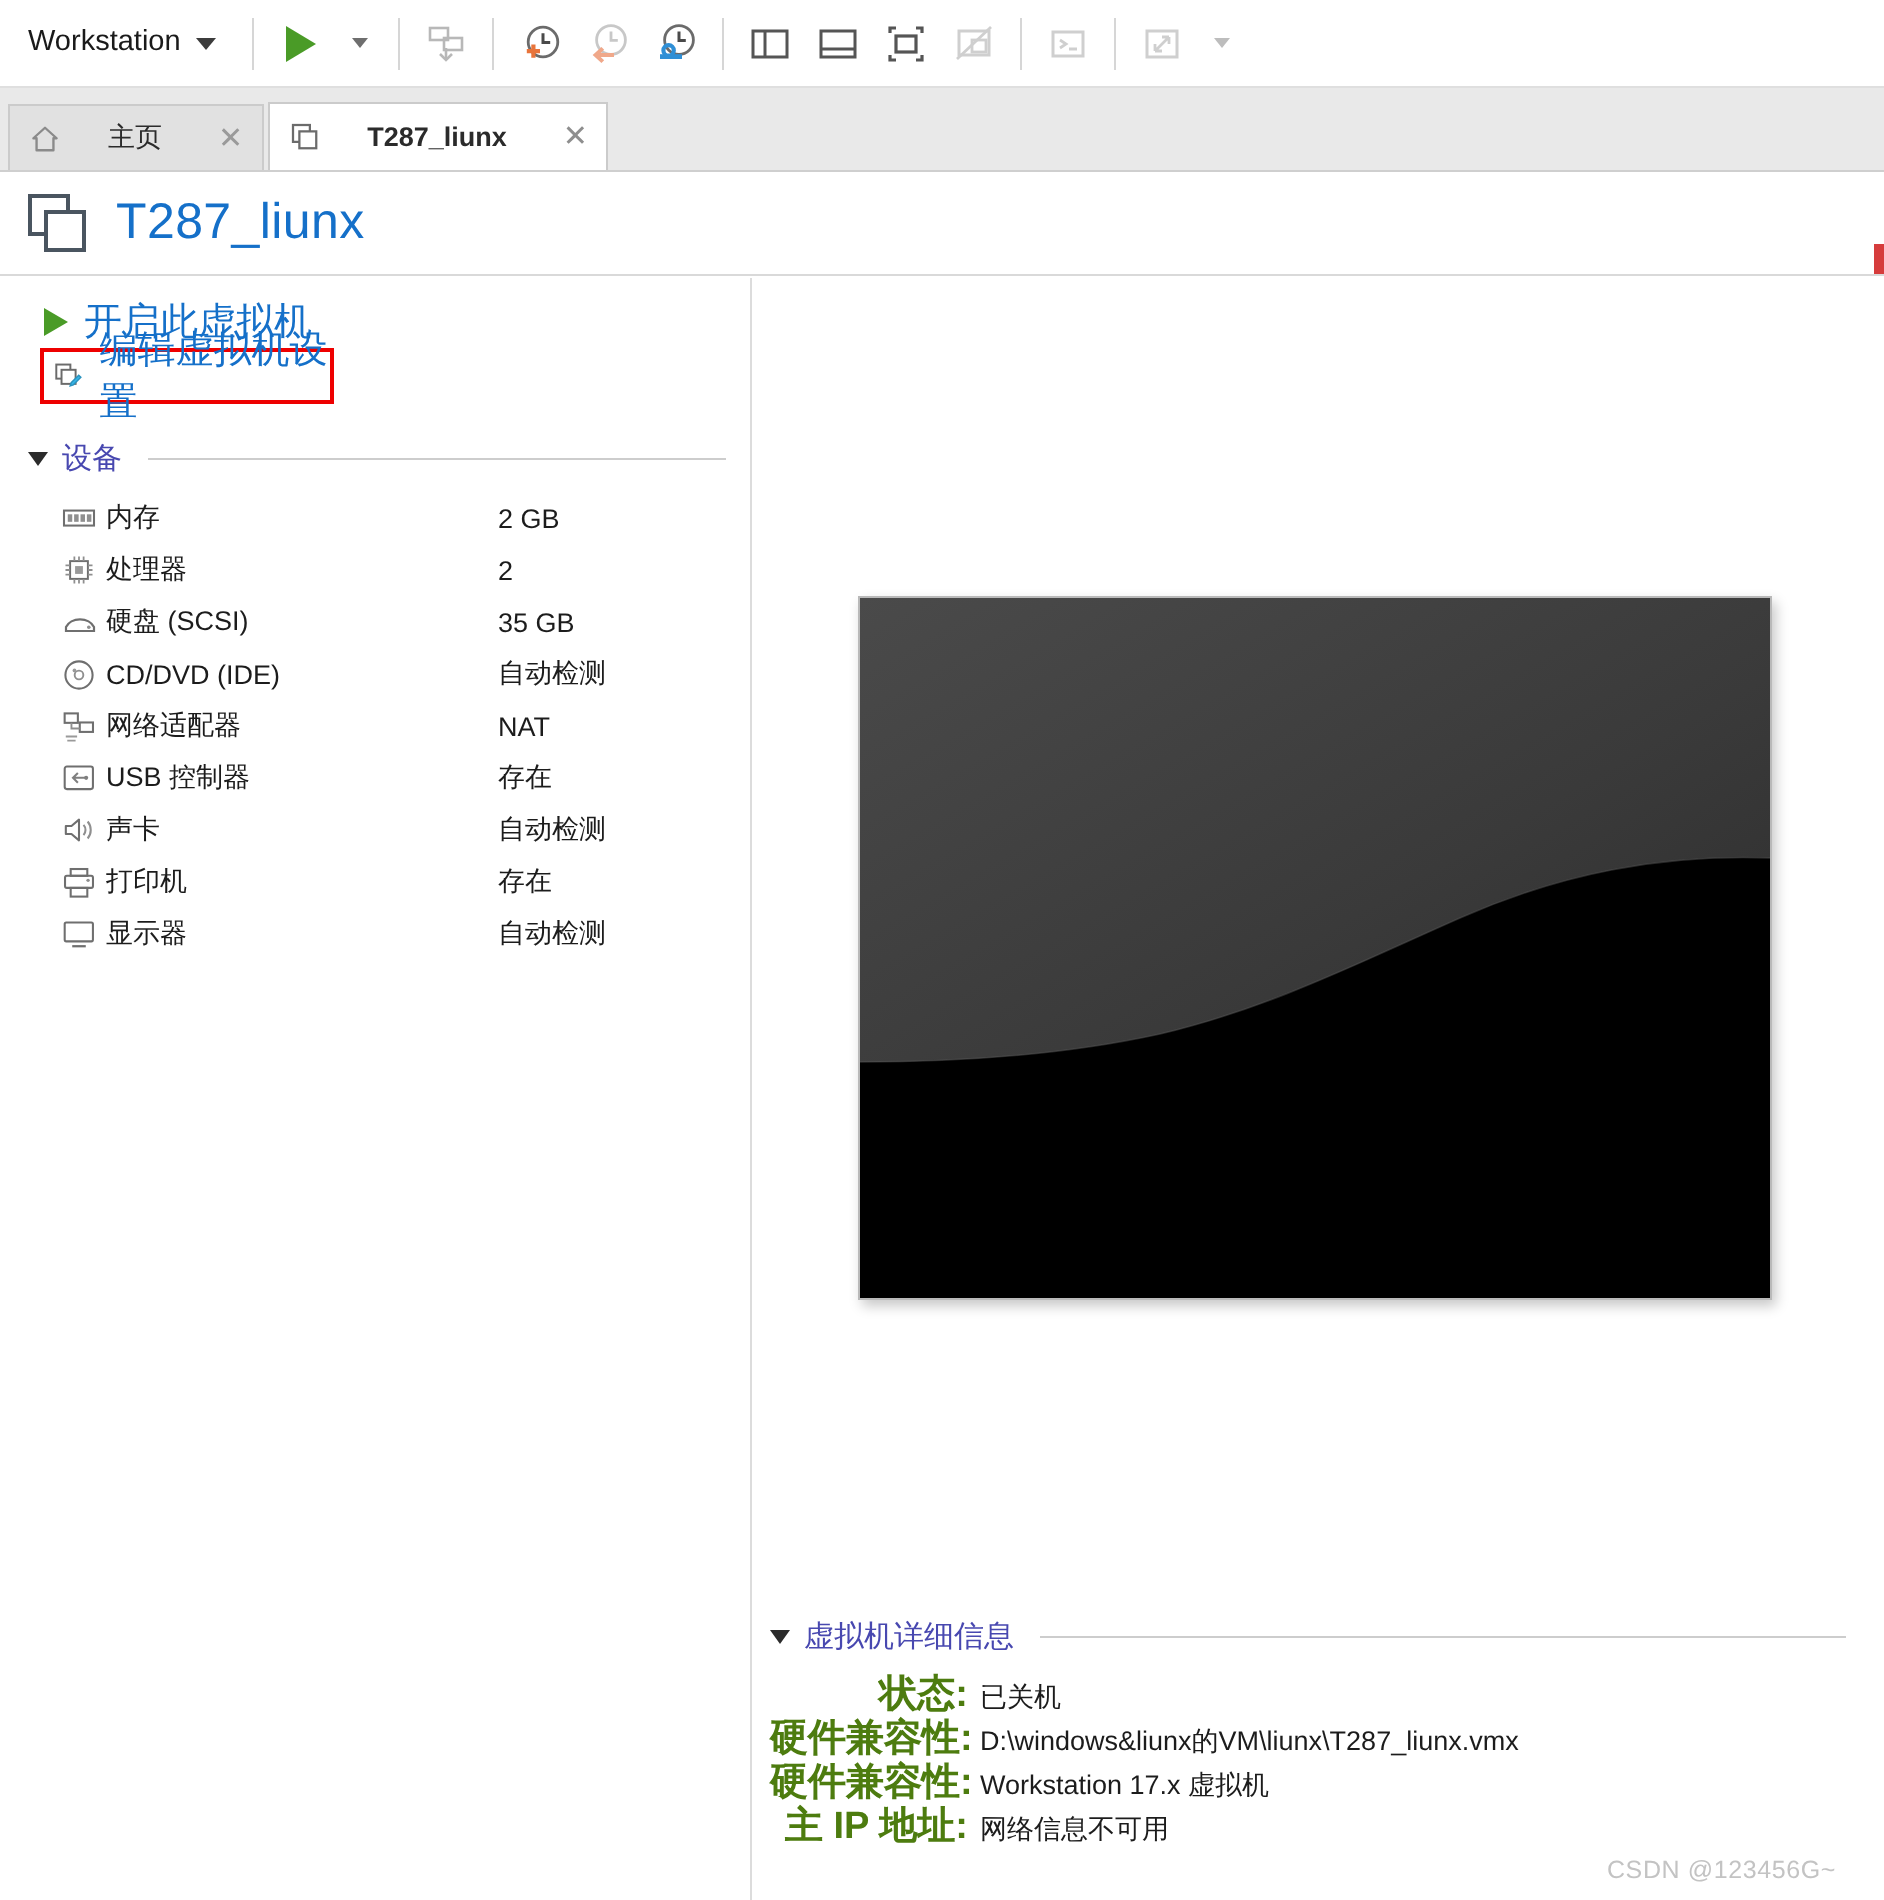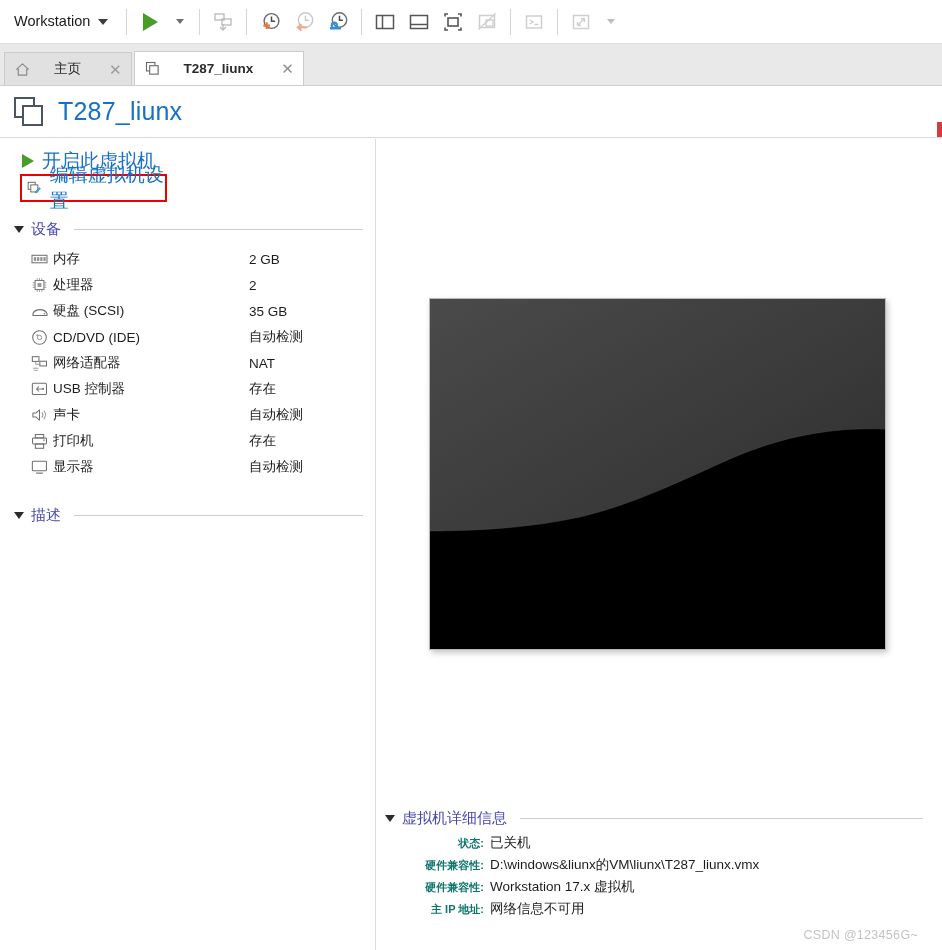--- a/index.html
+++ b/index.html
@@ -195,21 +195,21 @@
     width: 552px;
   }
   .details .section-head { padding-right: 14px; }
   .detail-rows { margin-top: 5px; }
   .detail-row {
     display: flex; align-items: baseline;
     height: 22px;
   }
   .detail-label {
     width: 105px; text-align: right;
-    font-size: 11px; font-weight: bold; color: #0f766e;
+    font-size: 19px; font-weight: bold; color: #4d7c0f;
     padding-right: 6px;
     white-space: nowrap;
   }
   .detail-value {
     font-size: 13.5px; color: #1c1c1c;
     white-space: nowrap;
   }
 
   .watermark {
     position: absolute; right: 24px; bottom: 8px;
@@ -487,25 +487,20 @@
               <path d="M5.4 15 h7.2" stroke="#6f6f6f" stroke-width="1.2"></path>
             </svg>
           </span>
           <span class="dev-name">显示器</span>
           <span class="dev-value">自动检测</span>
         </div>
       </div>
     </div>
 
     <div class="section" style="margin-top:24px">
-      <div class="section-head">
-        <span class="tri-dn"></span>
-        <span class="section-title">描述</span>
-        <span class="section-rule"></span>
-      </div>
     </div>
   </div>
 
   <div class="right-panel">
 
     <div class="thumb-wrap">
       <div class="thumb">
         <svg width="455" height="350" viewBox="0 0 455 350" preserveAspectRatio="none">
           <defs>
             <linearGradient id="wallTop" x1="0" y1="0" x2="0.75" y2="1">

